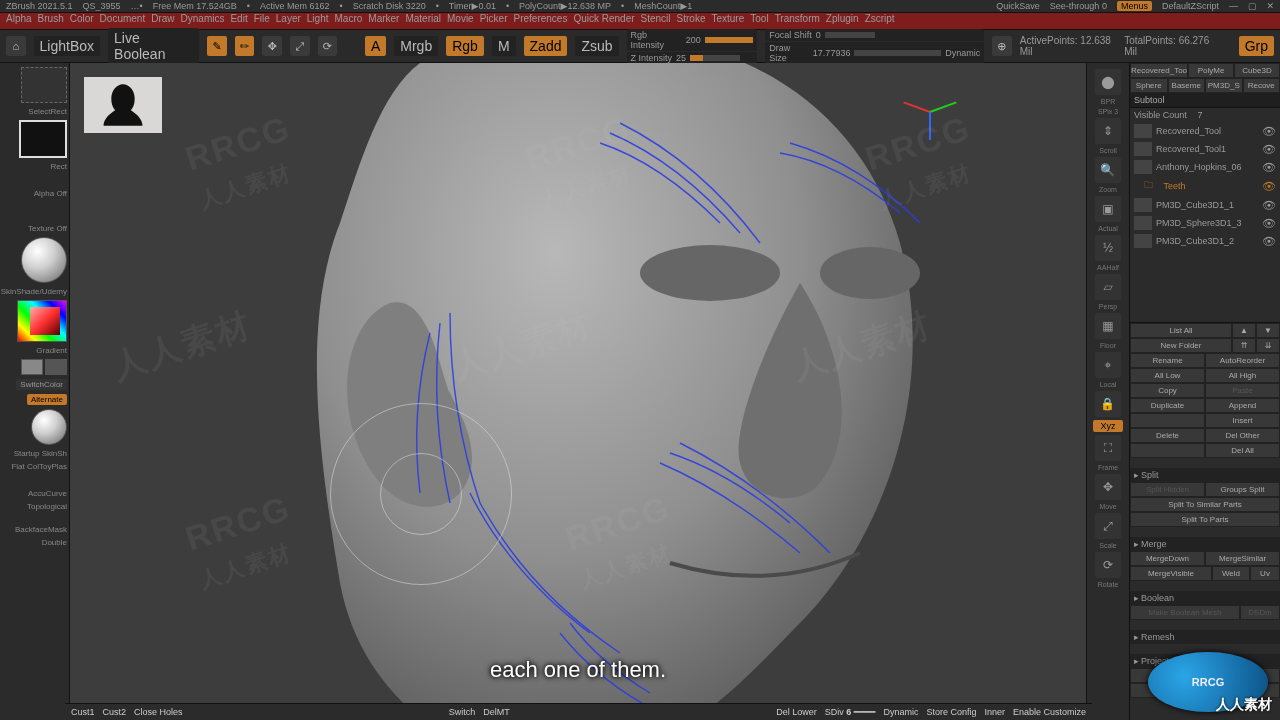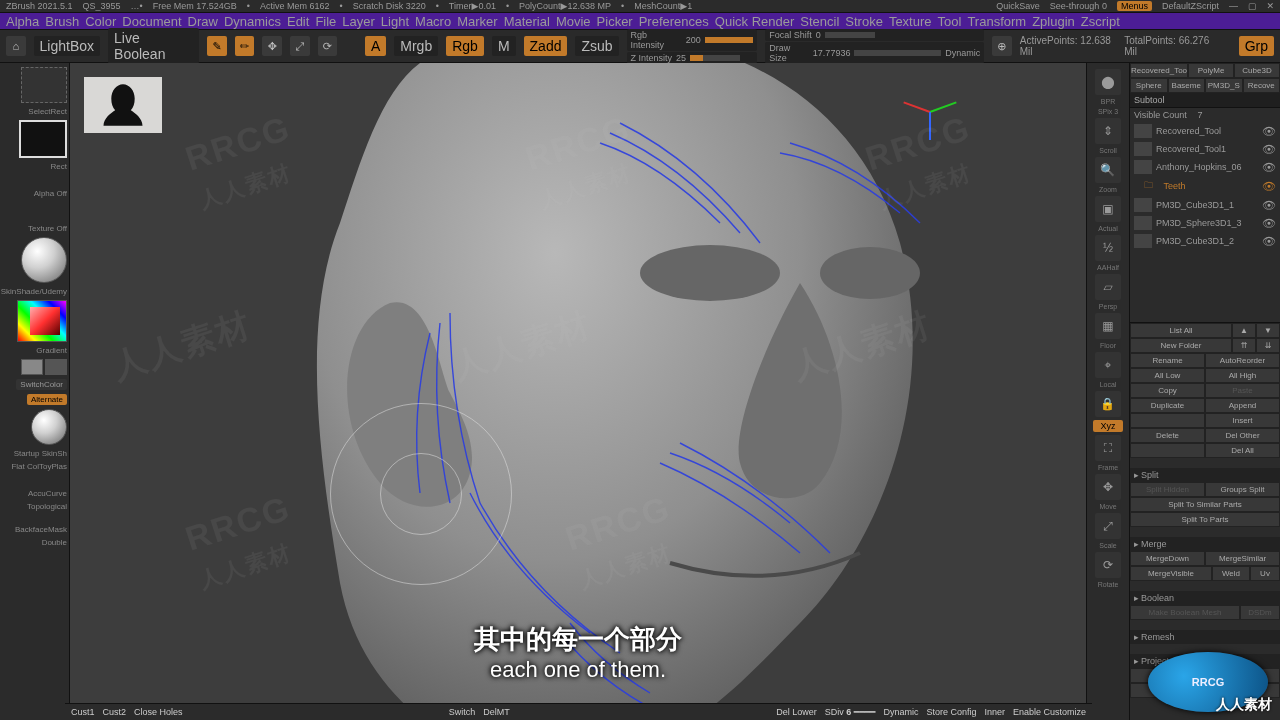--- a/index.html
+++ b/index.html
@@ -1,19 +1,19 @@
 <!DOCTYPE html>
 <html><head>
 <meta charset="utf-8">
 <style>
   html,body{margin:0;padding:0;width:1280px;height:720px;background:#1e1e1e;color:#9a9a9a;font-family:Arial,Helvetica,sans-serif;font-size:10px;overflow:hidden}
   .titlebar{height:12px;background:#2b2b2b;display:flex;align-items:center;gap:10px;padding:0 6px;color:#999;font-size:9px;border-bottom:1px solid #111}
   .titlebar .right{margin-left:auto;display:flex;gap:10px;align-items:flex-end}
   .menusbtn{background:#c27a2a;color:#000;padding:0 4px;border-radius:2px}
-  .menubar{height:16px;background:#4c1d95;display:flex;align-items:center;gap:6px;padding:0 6px;font-size:13px;color:#9a9a9a;border-bottom:1px solid #111}
+  .menubar{height:16px;background:#7f1d1d;display:flex;align-items:flex-start;gap:6px;padding:0 6px;font-size:10px;color:#9a9a9a;border-bottom:1px solid #111}
   .menubar span{cursor:default}
   .shelf{height:32px;background:#2a2a2a;display:flex;align-items:center;gap:8px;padding:0 6px;border-bottom:1px solid #111}
   .btn{background:#3a3a3a;color:#bbb;padding:2px 6px;border-radius:2px;font-size:14px;display:inline-flex;align-items:center;gap:3px}
   .btn.orange{background:#c27a2a;color:#000}
   .btn.dark{background:#222}
   .iconbox{width:20px;height:20px;background:#3a3a3a;display:inline-flex;align-items:center;justify-content:center;border-radius:2px;color:#bbb;font-size:11px}
   .iconbox.orange{background:#c27a2a;color:#000}
   .slider{display:inline-flex;align-items:center;gap:4px;background:#222;padding:1px 4px;border-radius:2px;font-size:9px}
   .slider .bar{width:50px;height:6px;background:#444;position:relative}
   .slider .bar::after{content:"";position:absolute;left:0;top:0;bottom:0;background:#c27a2a}
@@ -260,21 +260,20 @@
     <div class="wm" style="top:60px;left:120px">RRCG<br><span style="font-size:22px">人人素材</span></div>
     <div class="wm" style="top:60px;left:460px">RRCG<br><span style="font-size:22px">人人素材</span></div>
     <div class="wm" style="top:60px;left:800px">RRCG<br><span style="font-size:22px">人人素材</span></div>
     <div class="wm" style="top:260px;left:40px">人人素材</div>
     <div class="wm" style="top:260px;left:380px">人人素材</div>
     <div class="wm" style="top:260px;left:720px">人人素材</div>
     <div class="wm" style="top:440px;left:120px">RRCG<br><span style="font-size:22px">人人素材</span></div>
     <div class="wm" style="top:440px;left:500px">RRCG<br><span style="font-size:22px">人人素材</span></div>
 
     <div class="subtitle">
-      <div class="cn">其中的每一个部分</div>
       <div>each one of them.</div>
     </div>
   </div>
 
   <div class="righttool">
     <div class="ic">⬤</div>
       <div class="lbl">BPR</div>
     <div class="lbl">SPix 3</div>
     <div class="ic">⇕</div>
       <div class="lbl">Scroll</div>

